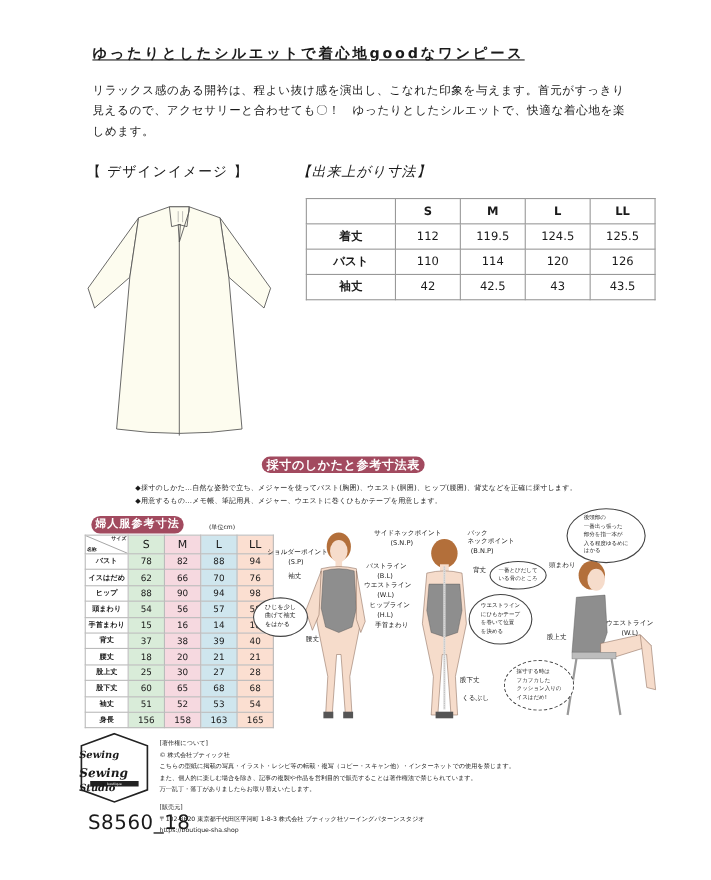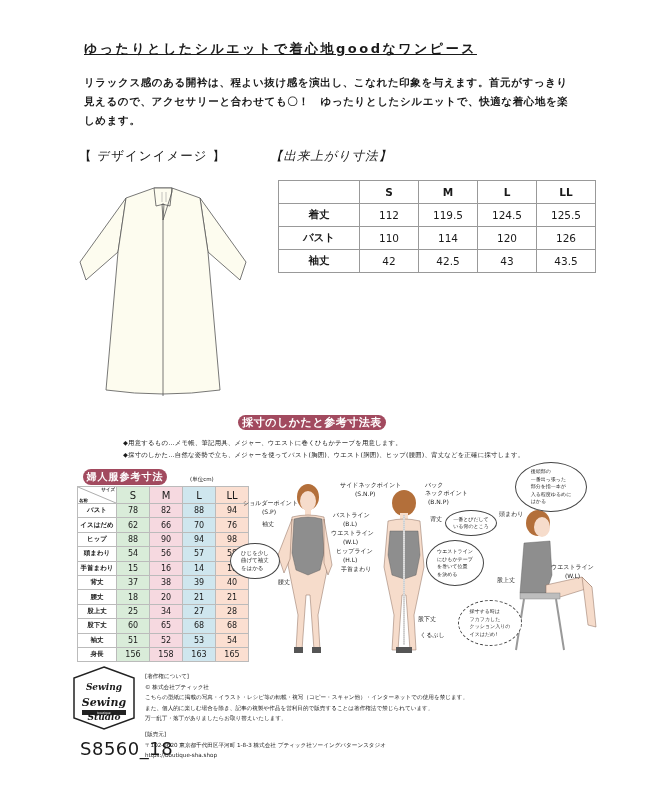--- a/index.html
+++ b/index.html
@@ -1,19 +1,19 @@
 <!DOCTYPE html>
 <html><head>
 <meta charset="utf-8">
 <style>
   html,body{margin:0;padding:0;background:#fff;}
   body{width:646px;height:800px;position:relative;overflow:hidden;font-family:"DejaVu Sans","Liberation Sans",sans-serif;color:#1a1a1a;}
   .abs{position:absolute;}
   .title{left:84px;top:40px;font-size:13px;font-weight:bold;letter-spacing:2.5px;text-decoration:underline;}
-  .desc{left:84px;top:73px;width:490px;font-size:10.5px;line-height:19px;letter-spacing:0.6px;font-weight:bold;}
+  .desc{left:84px;top:73px;width:490px;font-size:10.5px;line-height:19px;letter-spacing:0.6px;}
   .sec-h{font-size:12.5px;letter-spacing:1px;}
   .sh1{left:79px;top:148px;}
   .sh2{left:270px;top:148px;font-style:italic;}
   .dress{left:70px;top:170px;width:190px;height:230px;}
   table.fin{position:absolute;left:278px;top:180px;border-collapse:collapse;font-size:10.5px;}
   table.fin td{border:1px solid #999;height:22px;text-align:center;padding:0;}
   table.fin td.c0{width:80px;font-weight:bold;}
   table.fin td.cs{width:58px;}
   table.fin td.cm{width:58px;}
   table.fin td.cl{width:58px;}
@@ -97,22 +97,22 @@
     <td>42</td>
     <td>42.5</td>
     <td>43</td>
     <td>43.5</td>
   </tr>
 </tbody>
   </table>
 
 <div class="abs pill pill1">採寸のしかたと参考寸法表</div>
 <div class="abs bullets">
+  <div>◆採寸のしかた…自然な姿勢で立ち、メジャーを使ってバスト(胸囲)、ウエスト(胴囲)、ヒップ(腰囲)、背丈などを正確に採寸します。</div>
   <div>◆用意するもの…メモ帳、筆記用具、メジャー、ウエストに巻くひもかテープを用意します。</div>
-  <div>◆採寸のしかた…自然な姿勢で立ち、メジャーを使ってバスト(胸囲)、ウエスト(胴囲)、ヒップ(腰囲)、背丈などを正確に採寸します。</div>
 </div>
 
 <div class="abs pill pill2">婦人服参考寸法表</div>
 <div class="abs unit">(単位cm)</div>
 <table class="ref">
   <tbody>
       <tr class="hd">
     <td class="rh">
       <div class="corner">
         <svg style="position:absolute;left:0;top:0" width="38" height="16">
@@ -172,21 +172,21 @@
   <tr>
         <td class="rh">腰丈</td>
         <td class="s">18</td>
         <td class="m">20</td>
         <td class="l">21</td>
         <td class="ll">21</td>
       </tr>
   <tr>
         <td class="rh">股上丈</td>
         <td class="s">25</td>
-        <td class="m">34</td>
+        <td class="m">30</td>
         <td class="l">27</td>
         <td class="ll">28</td>
       </tr>
   <tr>
         <td class="rh">股下丈</td>
         <td class="s">60</td>
         <td class="m">65</td>
         <td class="l">68</td>
         <td class="ll">68</td>
       </tr>
@@ -284,21 +284,21 @@
 はかる</div>
 <div class="bubble dash" style="left:458px;top:600px;width:62px;height:44px;white-space:pre-line;font-size:5px;line-height:7.5px;">採寸する時は
 フカフカした
 クッション入りの
 イスはだめ!</div>
 
 <svg class="abs logo" viewBox="0 0 64 64">
   <polygon points="32,1 62,12 62,52 32,63 2,52 2,12" fill="#fff" stroke="#222" stroke-width="1.5"></polygon>
   <rect x="10" y="44" width="44" height="5" fill="#222"></rect>
 </svg>
-<div class="abs" style="left:72px;top:680px;width:64px;text-align:center;font-family:'DejaVu Serif',serif;font-style:italic;font-weight:bold;line-height:15px;">
+<div class="abs" style="left:72px;top:680px;width:64px;text-align:left;font-family:'DejaVu Serif',serif;font-style:italic;font-weight:bold;line-height:15px;">
   <div style="font-size:9px;">Sewing</div>
   <div style="font-size:11px;">Sewing</div>
   <div style="font-size:9px;">Studio</div>
 </div>
 <div class="abs" style="left:82px;top:711px;width:44px;text-align:center;font-size:3px;color:#fff;">boutique</div>
 <div class="abs code">S8560_18</div>
 
 <div class="abs legal">
   <div>[著作権について]</div>
   <div>© 株式会社ブティック社</div>

